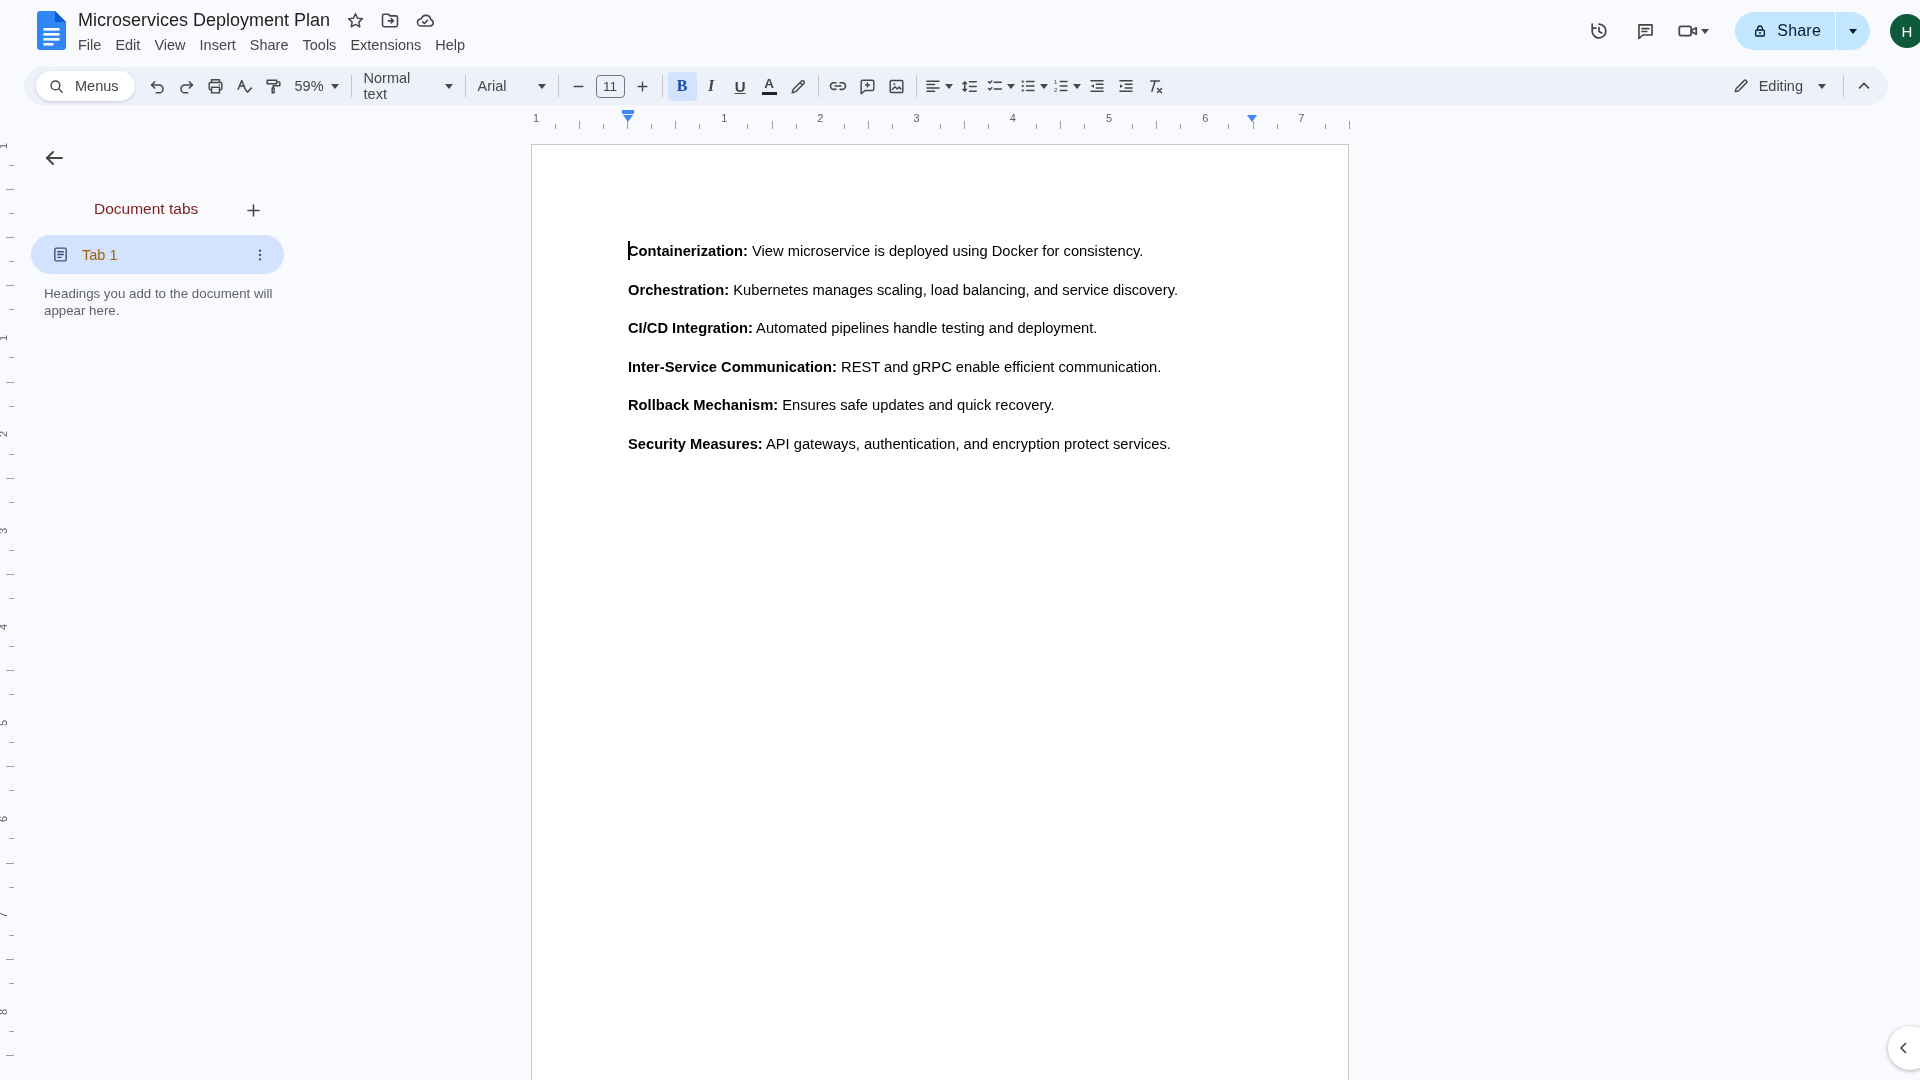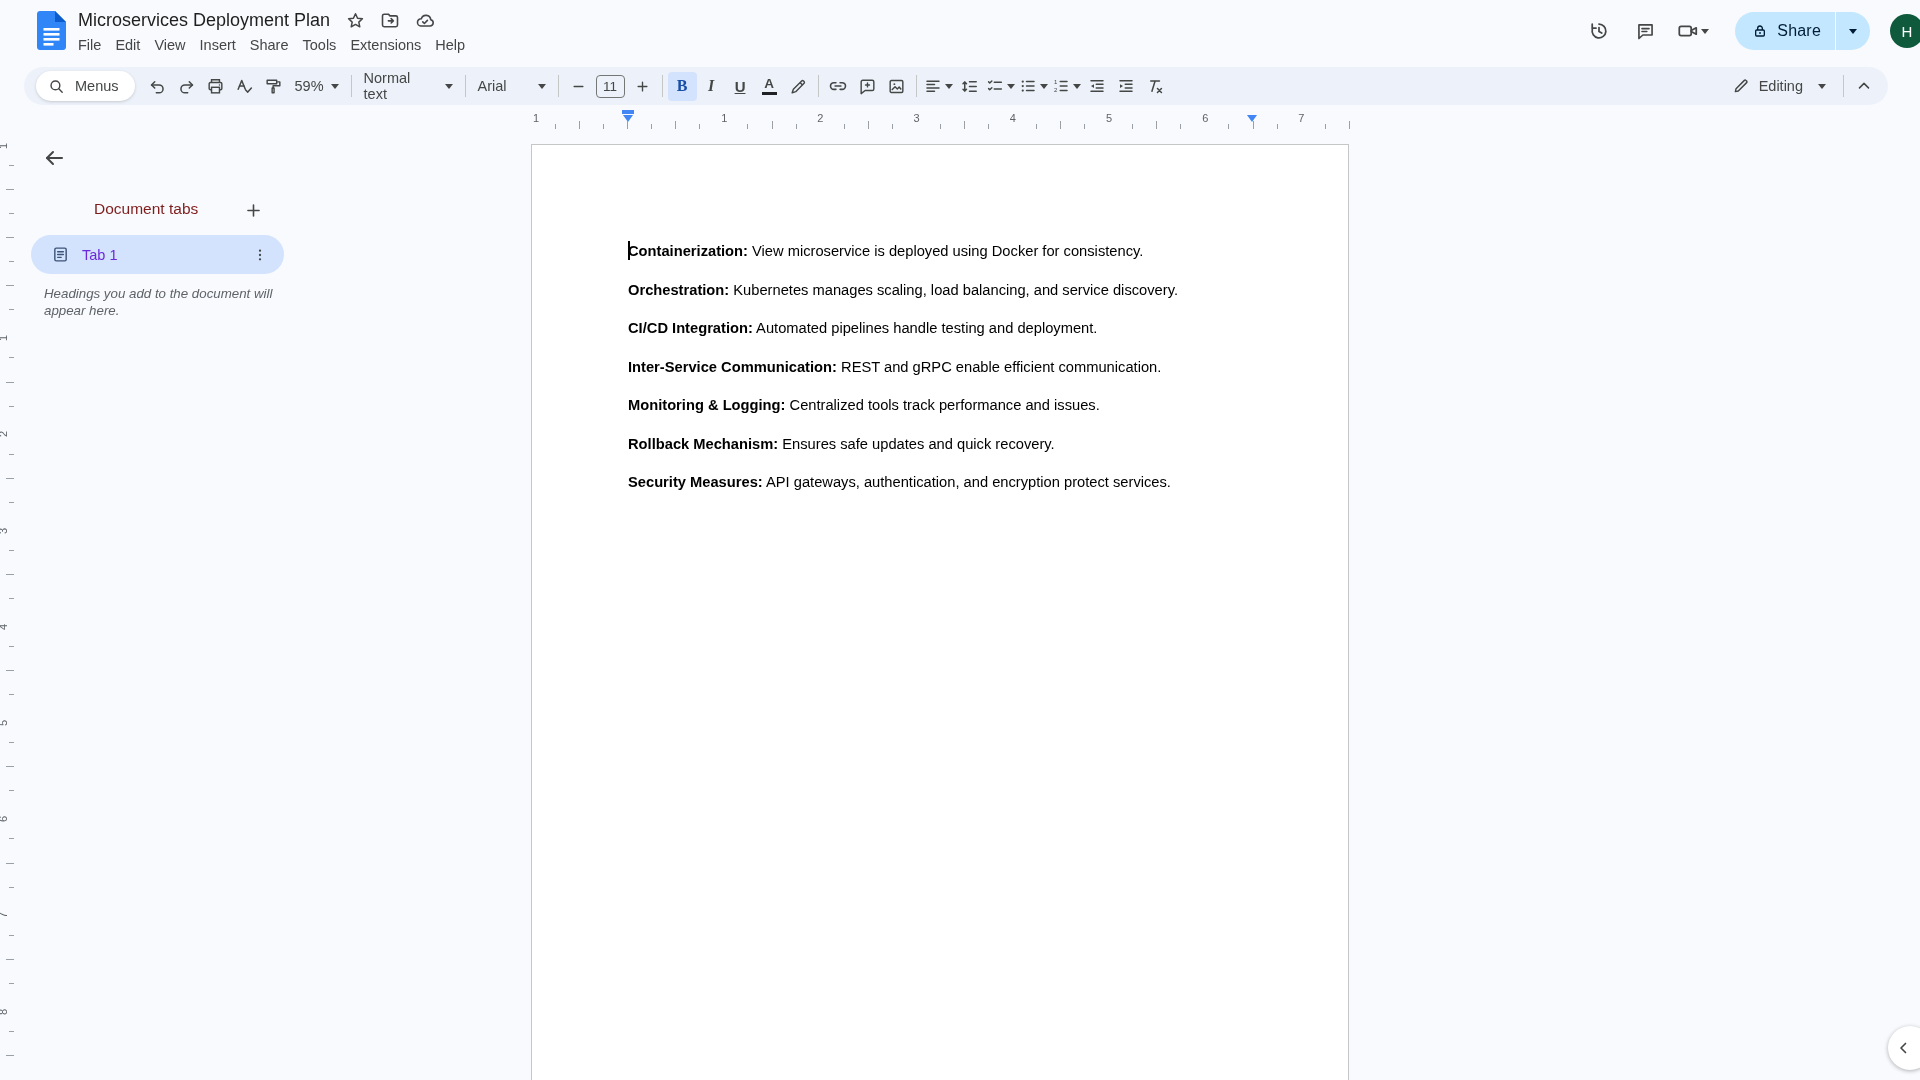--- a/index.html
+++ b/index.html
@@ -58,23 +58,23 @@
   .marker-bar { width: 12px; height: 4px; background: #4285f4; }
   .ruler-v { position: absolute; left: 0; top: 133px; width: 15px; height: 947px; }
   .rtick-v { position: absolute; right: 1px; height: 1px; background: #9aa0a6; }
   .rnum-v { position: absolute; left: 0px; font-size: 11px; color: #5f6368; transform: rotate(-90deg); }
 
   
   .back-btn { position: absolute; left: 38px; top: 142px; width: 32px; height: 32px; display: flex; align-items: center; justify-content: center; cursor: pointer; border-radius: 50%; }
   .tabs-header { position: absolute; left: 94px; top: 200px; font-size: 15.5px; font-weight: 500; color: #7f1d1d; }
   .tabs-add { position: absolute; left: 240px; top: 197px; width: 26px; height: 26px; display: flex; align-items: center; justify-content: center; cursor: pointer; border-radius: 50%; }
   .tab-pill { position: absolute; left: 31px; top: 235px; width: 253px; height: 39px; border-radius: 20px; background: #d3e3fd; display: flex; align-items: center; padding: 0 12px 0 21px; cursor: pointer; }
-  .tab-label { font-size: 14.5px; color: #6d28d9; margin-left: 13px; flex: 1; }
+  .tab-label { font-size: 14.5px; color: #a16207; margin-left: 13px; flex: 1; }
   .tab-more { width: 24px; height: 24px; display: flex; align-items: center; justify-content: center; cursor: pointer; }
-  .tabs-hint { position: absolute; left: 44px; top: 285px; width: 245px; font-size: 13.3px; font-style: italic; color: #5f6368; line-height: 1.3; }
+  .tabs-hint { position: absolute; left: 44px; top: 285px; width: 245px; font-size: 13.3px; color: #5f6368; line-height: 1.3; }
 
   
   .page { position: absolute; left: 531px; top: 144px; width: 818px; height: 960px; background: #fff; border: 1px solid #c4c7c5; }
   .doc-content { position: absolute; left: 96px; top: 98px; width: 624px; }
   .doc-content p { font-size: 14.7px; line-height: 17.5px; color: #000; margin-bottom: 21px; white-space: nowrap; }
   .doc-content p b { font-weight: 700; }
   .caret-line { position: absolute; left: 96px; top: 96px; width: 1.5px; height: 19px; background: #000; }
 
   
   .fab-left { position: absolute; left: 1888px; top: 1026px; width: 44px; height: 44px; border-radius: 50%; background: #fff; box-shadow: 0 1px 4px rgba(0,0,0,.3); display: flex; align-items: center; padding-left: 7px; cursor: pointer; }
@@ -469,21 +469,20 @@
   <div class="doc-content">
 
       <p><b>Containerization:</b><span> View microservice is deployed using Docker for consistency.</span></p>
 
       <p><b>Orchestration:</b><span> Kubernetes manages scaling, load balancing, and service discovery.</span></p>
 
       <p><b>CI/CD Integration:</b><span> Automated pipelines handle testing and deployment.</span></p>
 
       <p><b>Inter-Service Communication:</b><span> REST and gRPC enable efficient communication.</span></p>
 
-      <p><b>Monitoring &amp; Logging:</b><span> Centralized tools track performance and issues.</span></p>
 
       <p><b>Rollback Mechanism:</b><span> Ensures safe updates and quick recovery.</span></p>
 
       <p><b>Security Measures:</b><span> API gateways, authentication, and encryption protect services.</span></p>
     </div>
 </div>
 
 <div class="fab-left">
   <svg width="18" height="18" viewBox="0 0 24 24" fill="none" stroke="#444746" stroke-width="2.2" stroke-linecap="round" stroke-linejoin="round">
       <path d="M14 6l-6 6 6 6"></path>

